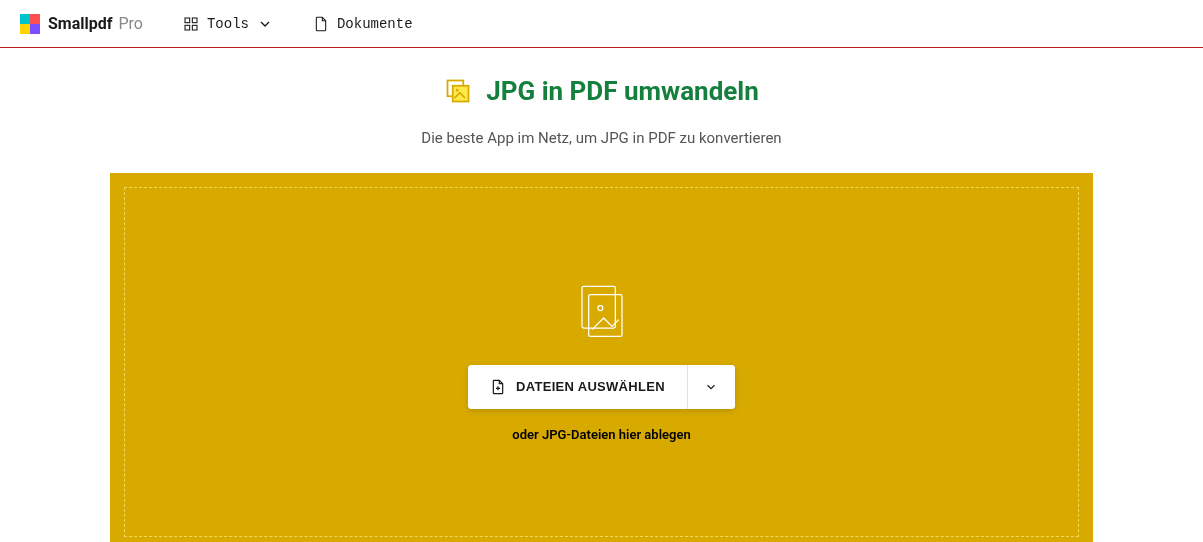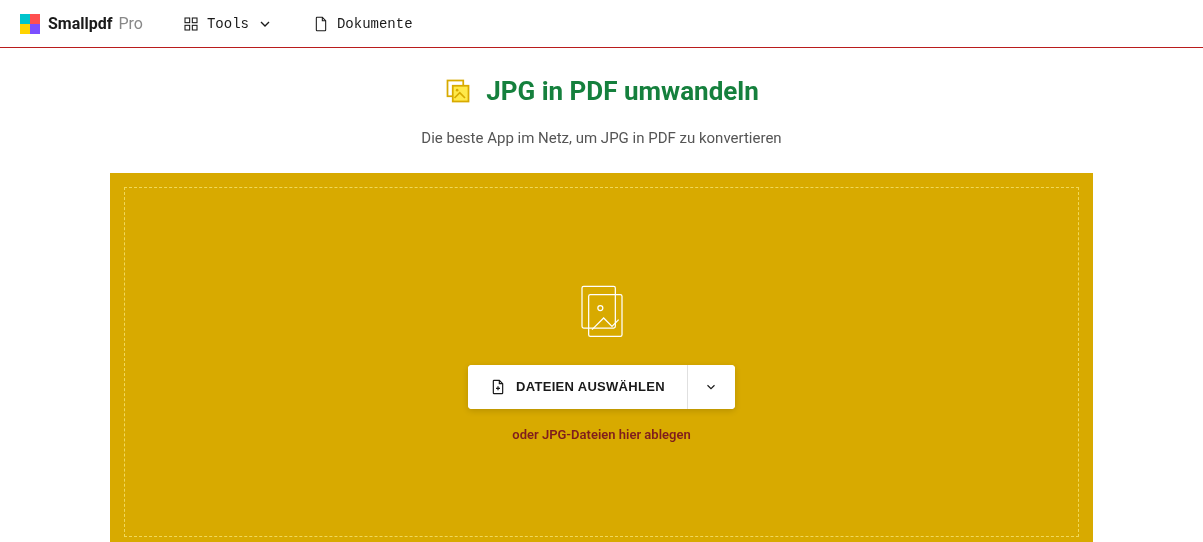--- a/index.html
+++ b/index.html
@@ -125,21 +125,21 @@
     background: #fff;
     display: flex;
     align-items: center;
     justify-content: center;
     cursor: pointer;
   }
   .choose-dd svg { width:14px; height:14px; stroke:#1a1a1a; fill:none; stroke-width:2;}
   .dz-hint {
     font-size: 13px;
     font-weight: 600;
-    color: #7f1d1d;
+    color: #000000;
   }
 </style>
 </head>
 <body>
 
 <div class="header">
   <div class="brand">
     <div class="logo">
       <div></div>
         <div></div>

